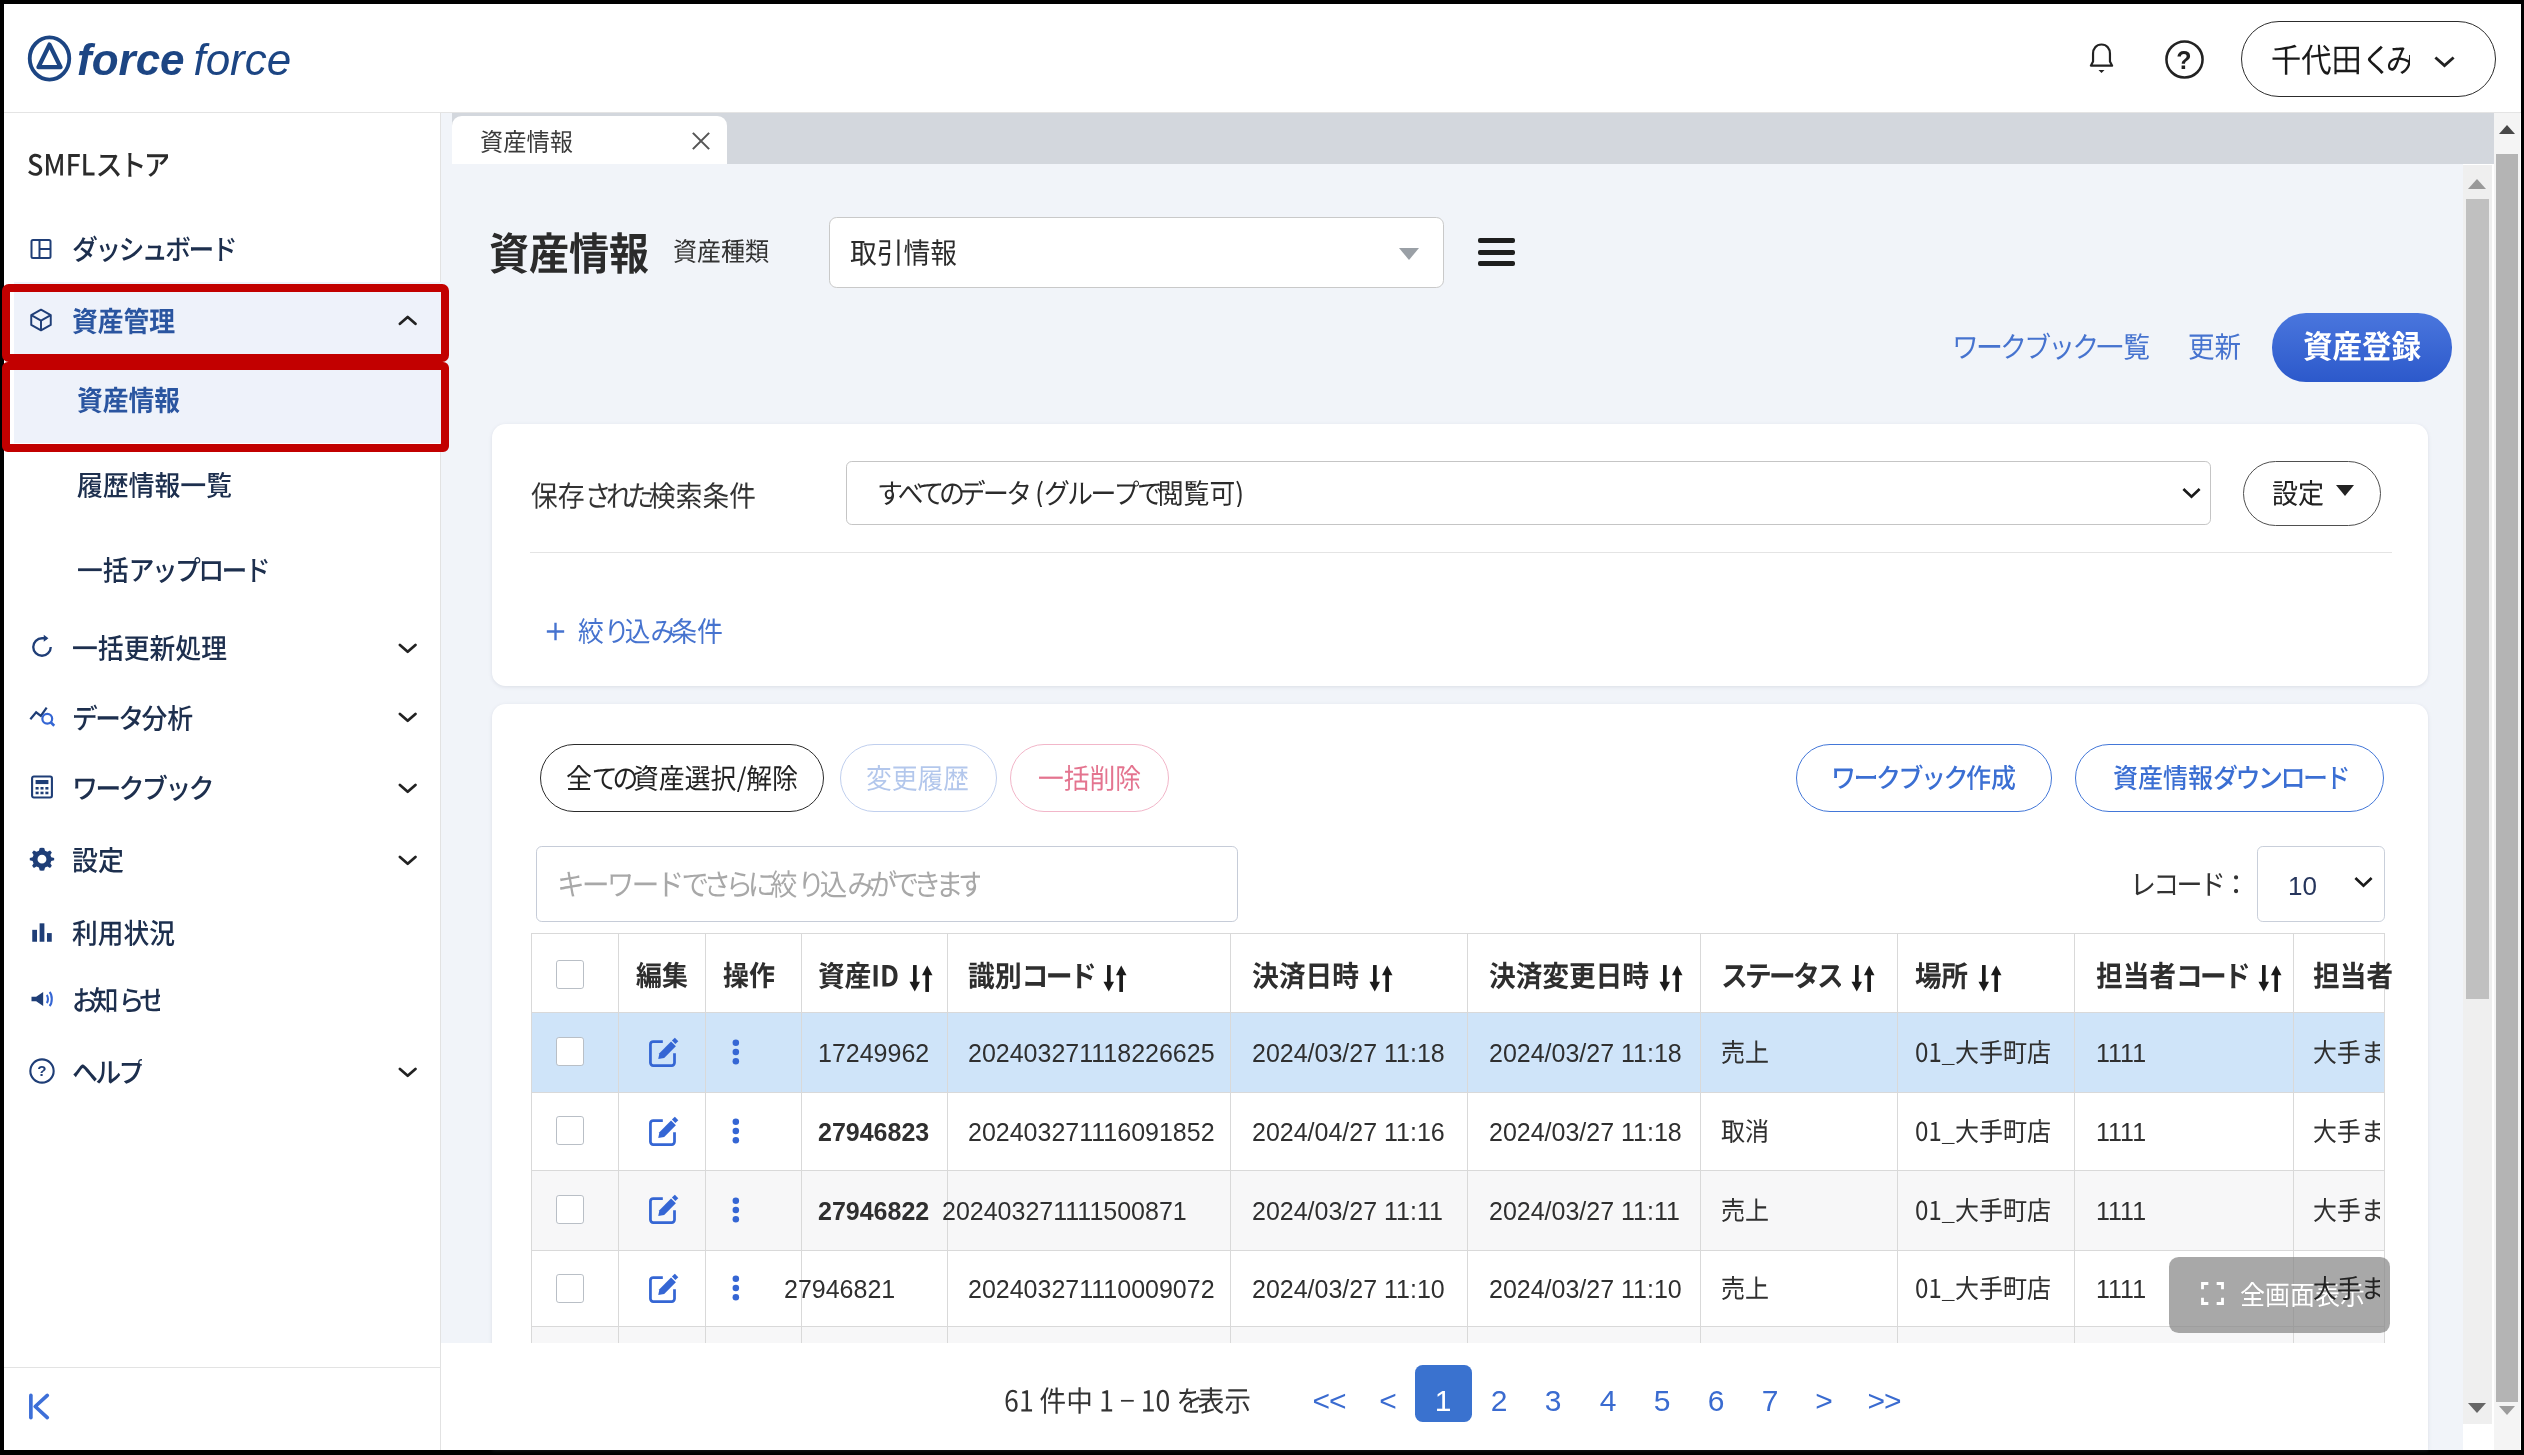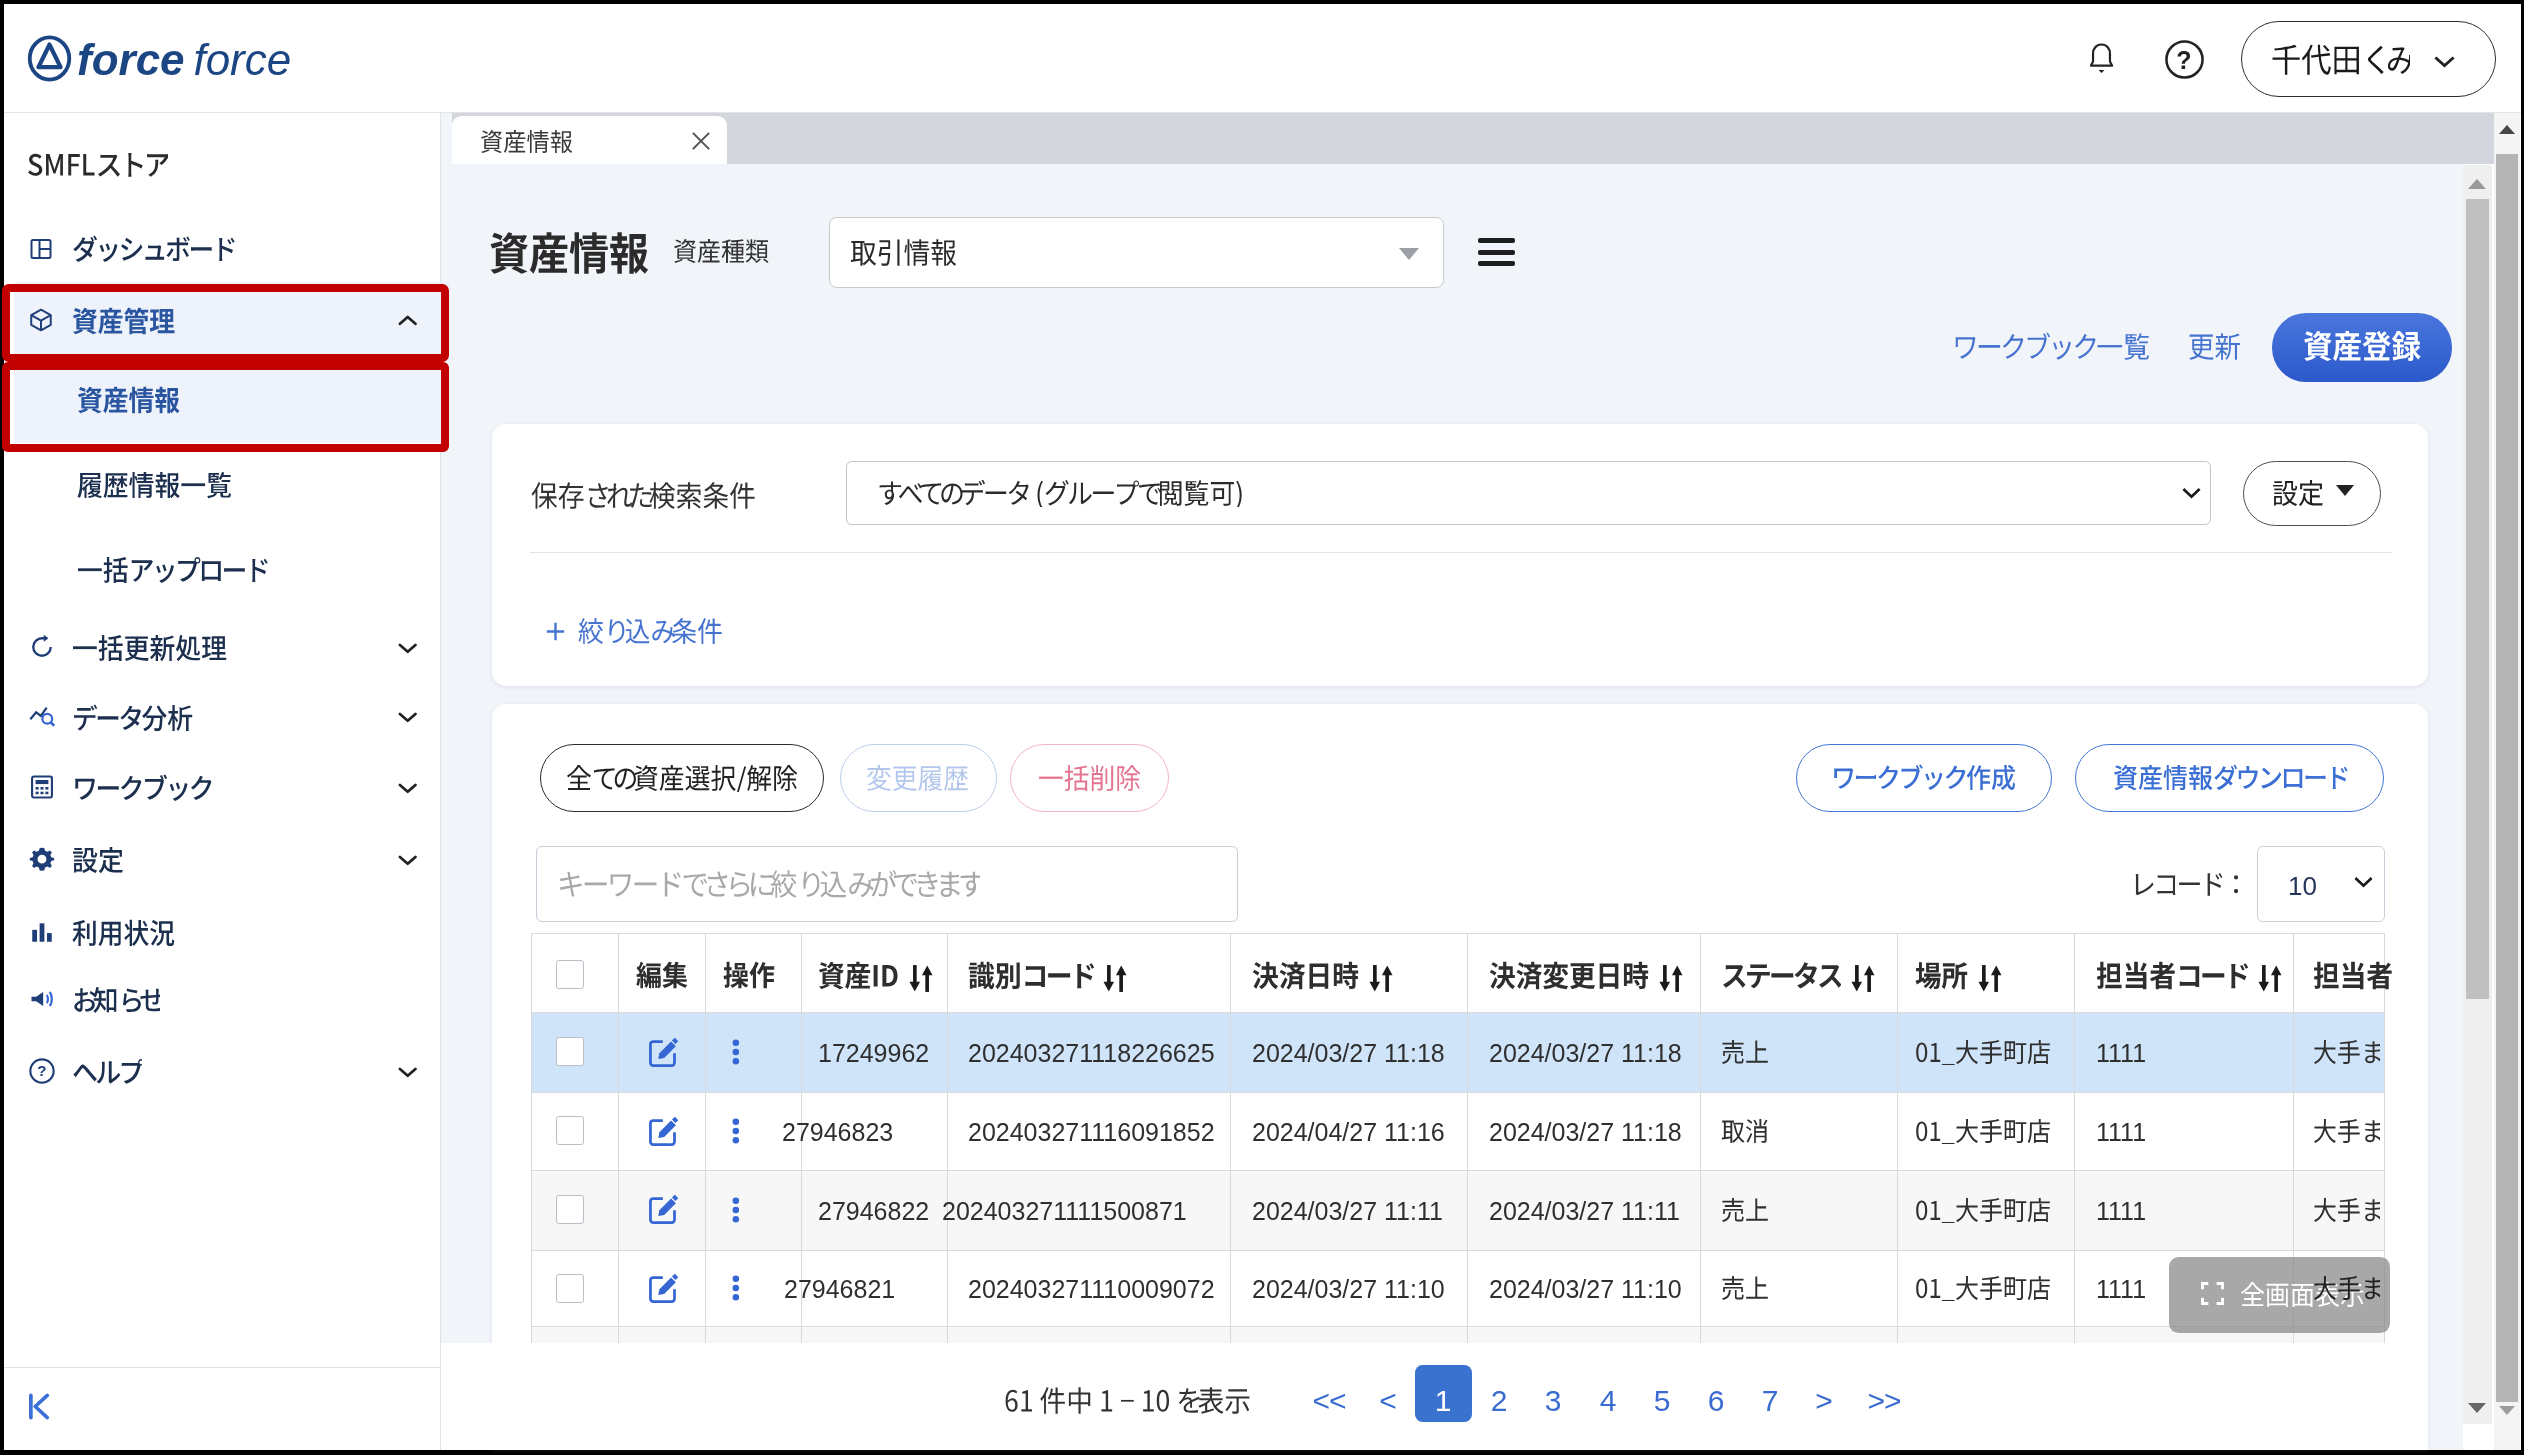--- a/index.html
+++ b/index.html
@@ -843,21 +843,21 @@
 <path d="M9 12.5 L17.5 4 L21 7.5 L12.5 16 L8.2 16.8 Z" fill="#3566d4"></path>
 <path d="M19.2 2.3 L21.7 4.8" stroke="#3566d4" stroke-width="3"></path>
   </svg>
 <svg style="position:absolute;left:732px;top:1118px" width="7.7" height="26" viewBox="0 0 8 27">
 <g fill="#3566d4">
       <circle cx="4" cy="3.8" r="3.4"></circle>
       <circle cx="4" cy="13.5" r="3.4"></circle>
       <circle cx="4" cy="23.2" r="3.4"></circle>
     </g>
   </svg>
-<span style="position:absolute;top:1132px;left:782px;transform:translateY(-50%);font-size:25px;font-weight:400;color:#2f2f2f;white-space:nowrap;line-height:1">27946823</span>
+<span style="position:absolute;top:1132px;left:818px;transform:translateY(-50%);font-size:25px;font-weight:700;color:#2f2f2f;white-space:nowrap;line-height:1">27946823</span>
 <span style="position:absolute;top:1132px;left:968px;transform:translateY(-50%);font-size:25px;font-weight:400;color:#2f2f2f;white-space:nowrap;line-height:1">202403271116091852</span>
 <span style="position:absolute;top:1132px;left:1252px;transform:translateY(-50%);font-size:25px;font-weight:400;color:#2f2f2f;white-space:nowrap;line-height:1">2024/04/27 11:16</span>
 <span style="position:absolute;top:1132px;left:1489px;transform:translateY(-50%);font-size:25px;font-weight:400;color:#2f2f2f;white-space:nowrap;line-height:1">2024/03/27 11:18</span>
 <svg style="position:absolute;left:1721px;top:1118px;" width="48" height="26" viewBox="0 0 200.0 100" preserveAspectRatio="none" fill="#2f2f2f">
     <g transform="translate(0,88) scale(1,-1)">
       <use href="#g400_53d6" x="0"></use>
       <use href="#g400_6d88" x="100"></use>
     </g>
   </svg>
 <svg style="position:absolute;left:1915px;top:1118px;" width="136" height="26" viewBox="0 0 566.9 100" preserveAspectRatio="none" fill="#2f2f2f">
@@ -885,21 +885,21 @@
 <path d="M9 12.5 L17.5 4 L21 7.5 L12.5 16 L8.2 16.8 Z" fill="#3566d4"></path>
 <path d="M19.2 2.3 L21.7 4.8" stroke="#3566d4" stroke-width="3"></path>
   </svg>
 <svg style="position:absolute;left:732px;top:1197px" width="7.7" height="26" viewBox="0 0 8 27">
 <g fill="#3566d4">
       <circle cx="4" cy="3.8" r="3.4"></circle>
       <circle cx="4" cy="13.5" r="3.4"></circle>
       <circle cx="4" cy="23.2" r="3.4"></circle>
     </g>
   </svg>
-<span style="position:absolute;top:1211px;left:818px;transform:translateY(-50%);font-size:25px;font-weight:400;color:#2f2f2f;white-space:nowrap;line-height:1">27946822</span>
+<span style="position:absolute;top:1211px;left:818px;transform:translateY(-50%);font-size:25px;font-weight:700;color:#2f2f2f;white-space:nowrap;line-height:1">27946822</span>
 <span style="position:absolute;top:1211px;left:942px;transform:translateY(-50%);font-size:25px;font-weight:400;color:#2f2f2f;white-space:nowrap;line-height:1">202403271111500871</span>
 <span style="position:absolute;top:1211px;left:1252px;transform:translateY(-50%);font-size:25px;font-weight:400;color:#2f2f2f;white-space:nowrap;line-height:1">2024/03/27 11:11</span>
 <span style="position:absolute;top:1211px;left:1489px;transform:translateY(-50%);font-size:25px;font-weight:400;color:#2f2f2f;white-space:nowrap;line-height:1">2024/03/27 11:11</span>
 <svg style="position:absolute;left:1721px;top:1197px;" width="48" height="26" viewBox="0 0 200.0 100" preserveAspectRatio="none" fill="#2f2f2f">
     <g transform="translate(0,88) scale(1,-1)">
       <use href="#g400_58f2" x="0"></use>
       <use href="#g400_4e0a" x="100"></use>
     </g>
   </svg>
 <svg style="position:absolute;left:1915px;top:1197px;" width="136" height="26" viewBox="0 0 566.9 100" preserveAspectRatio="none" fill="#2f2f2f">

